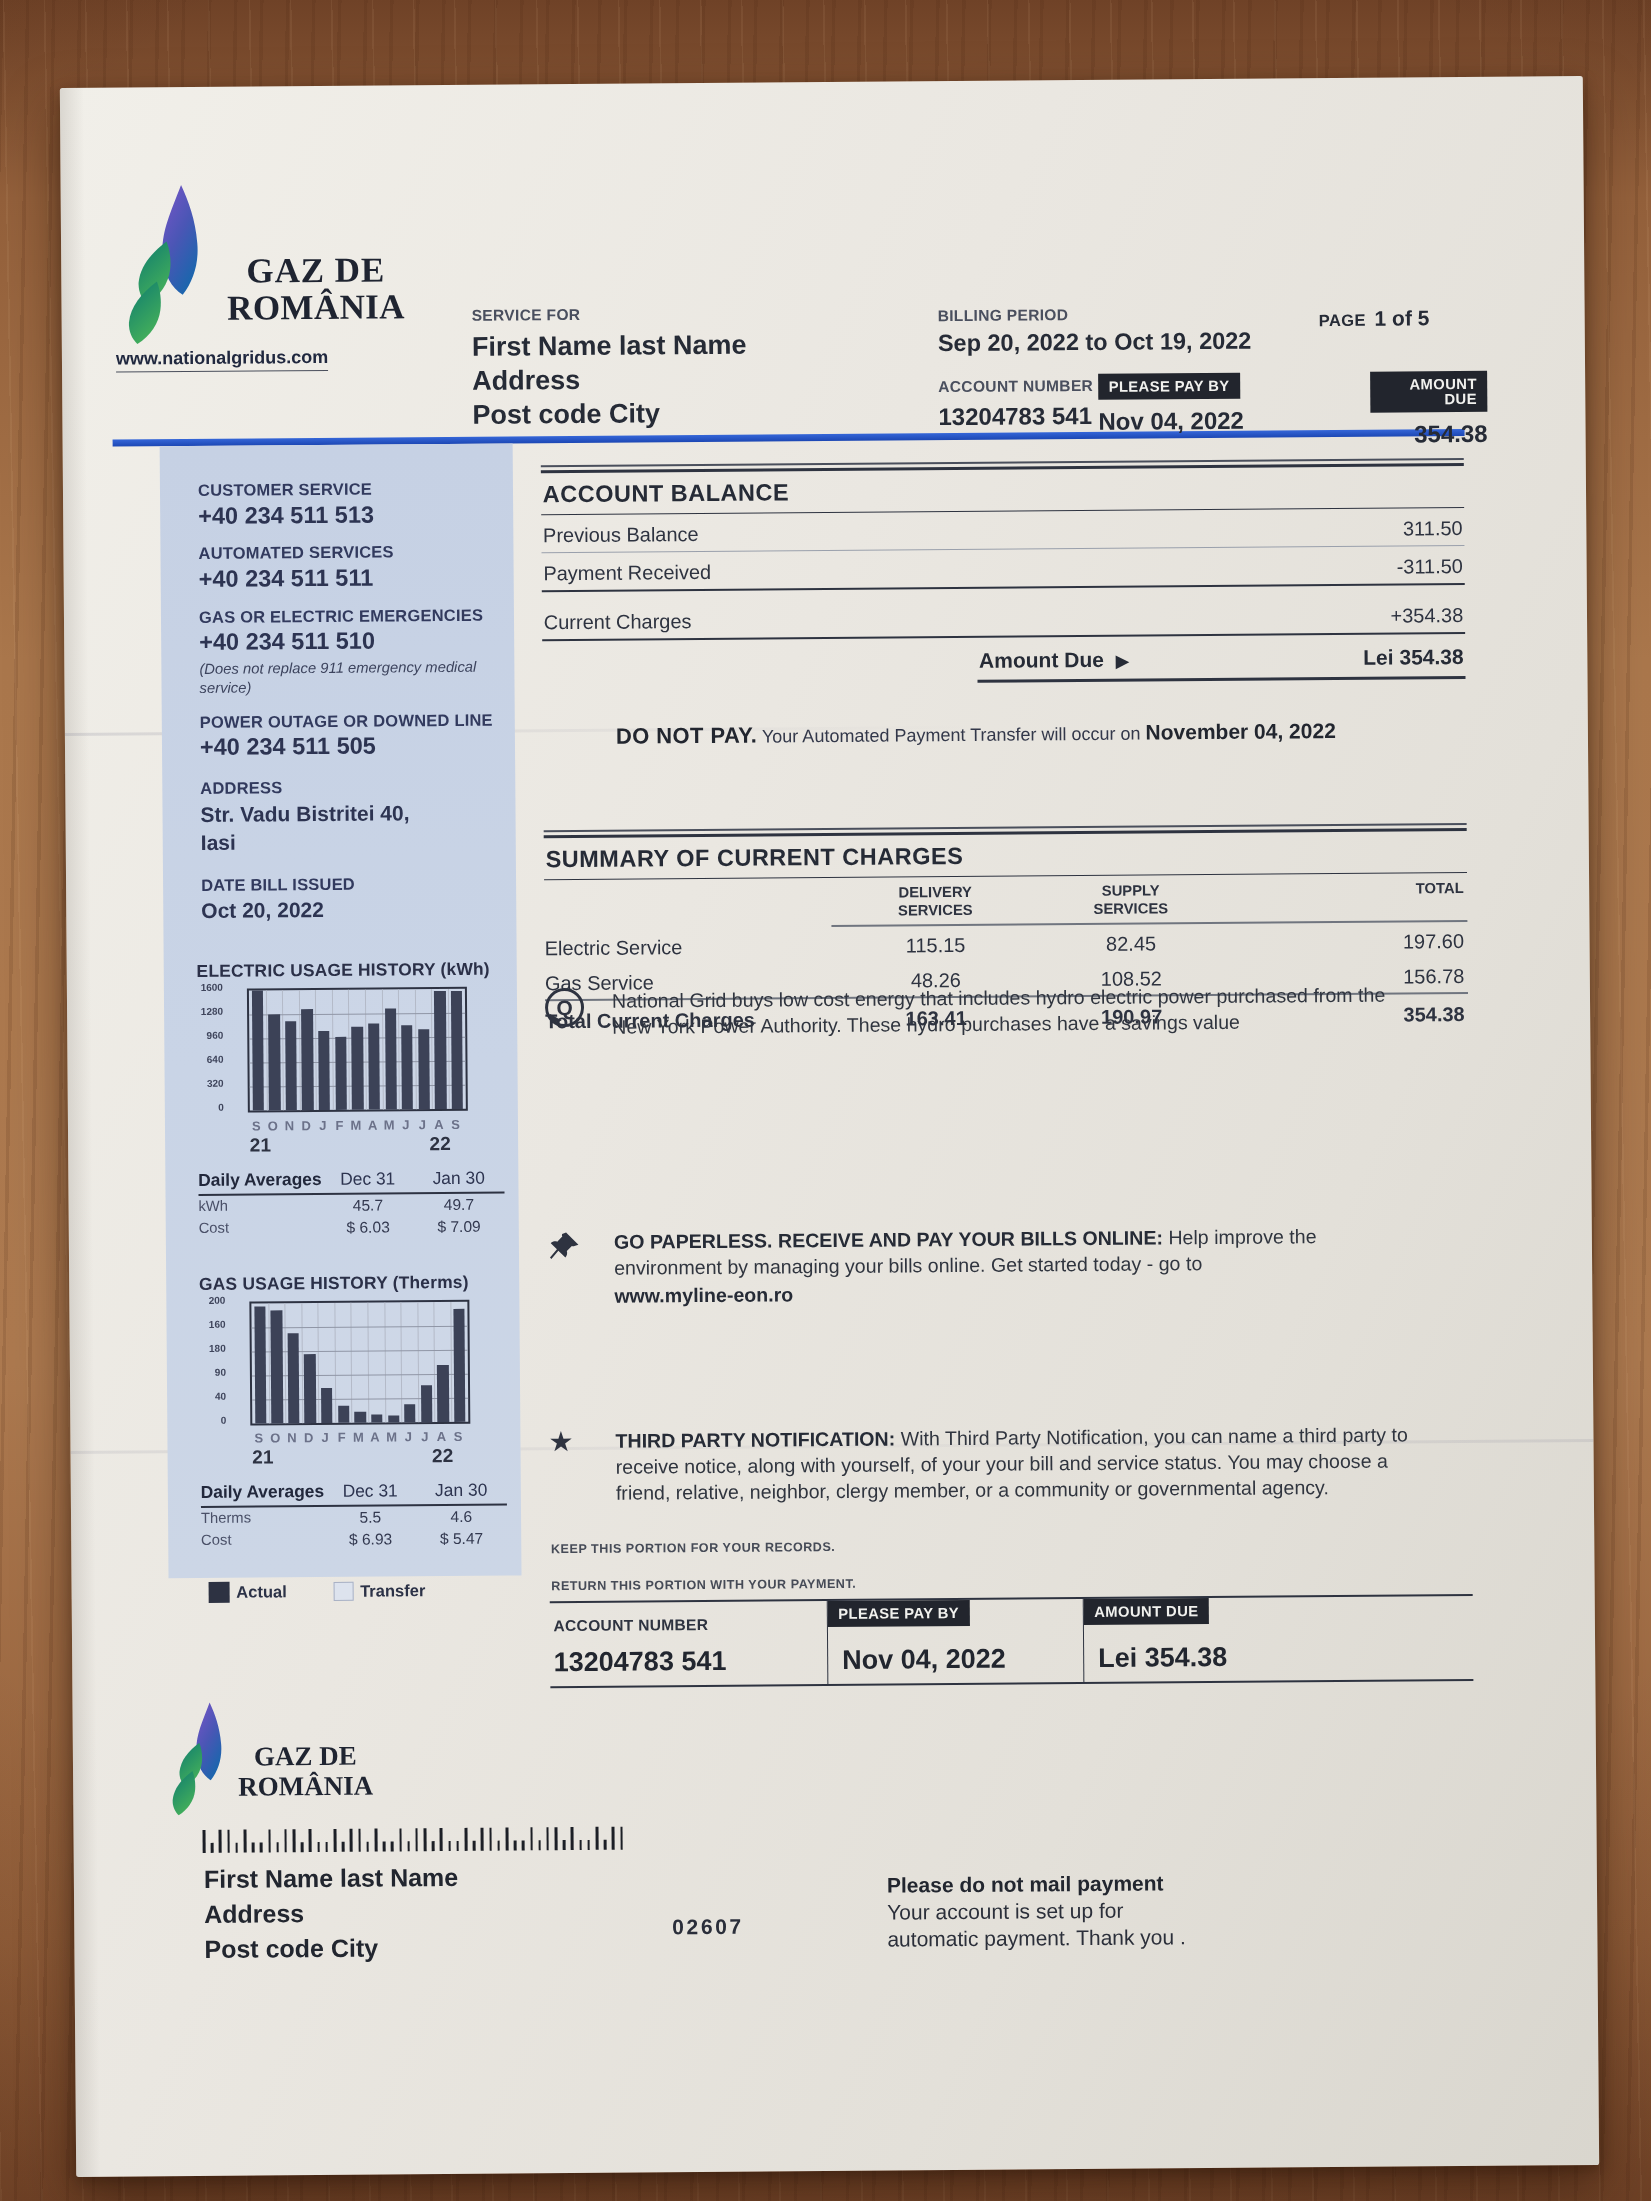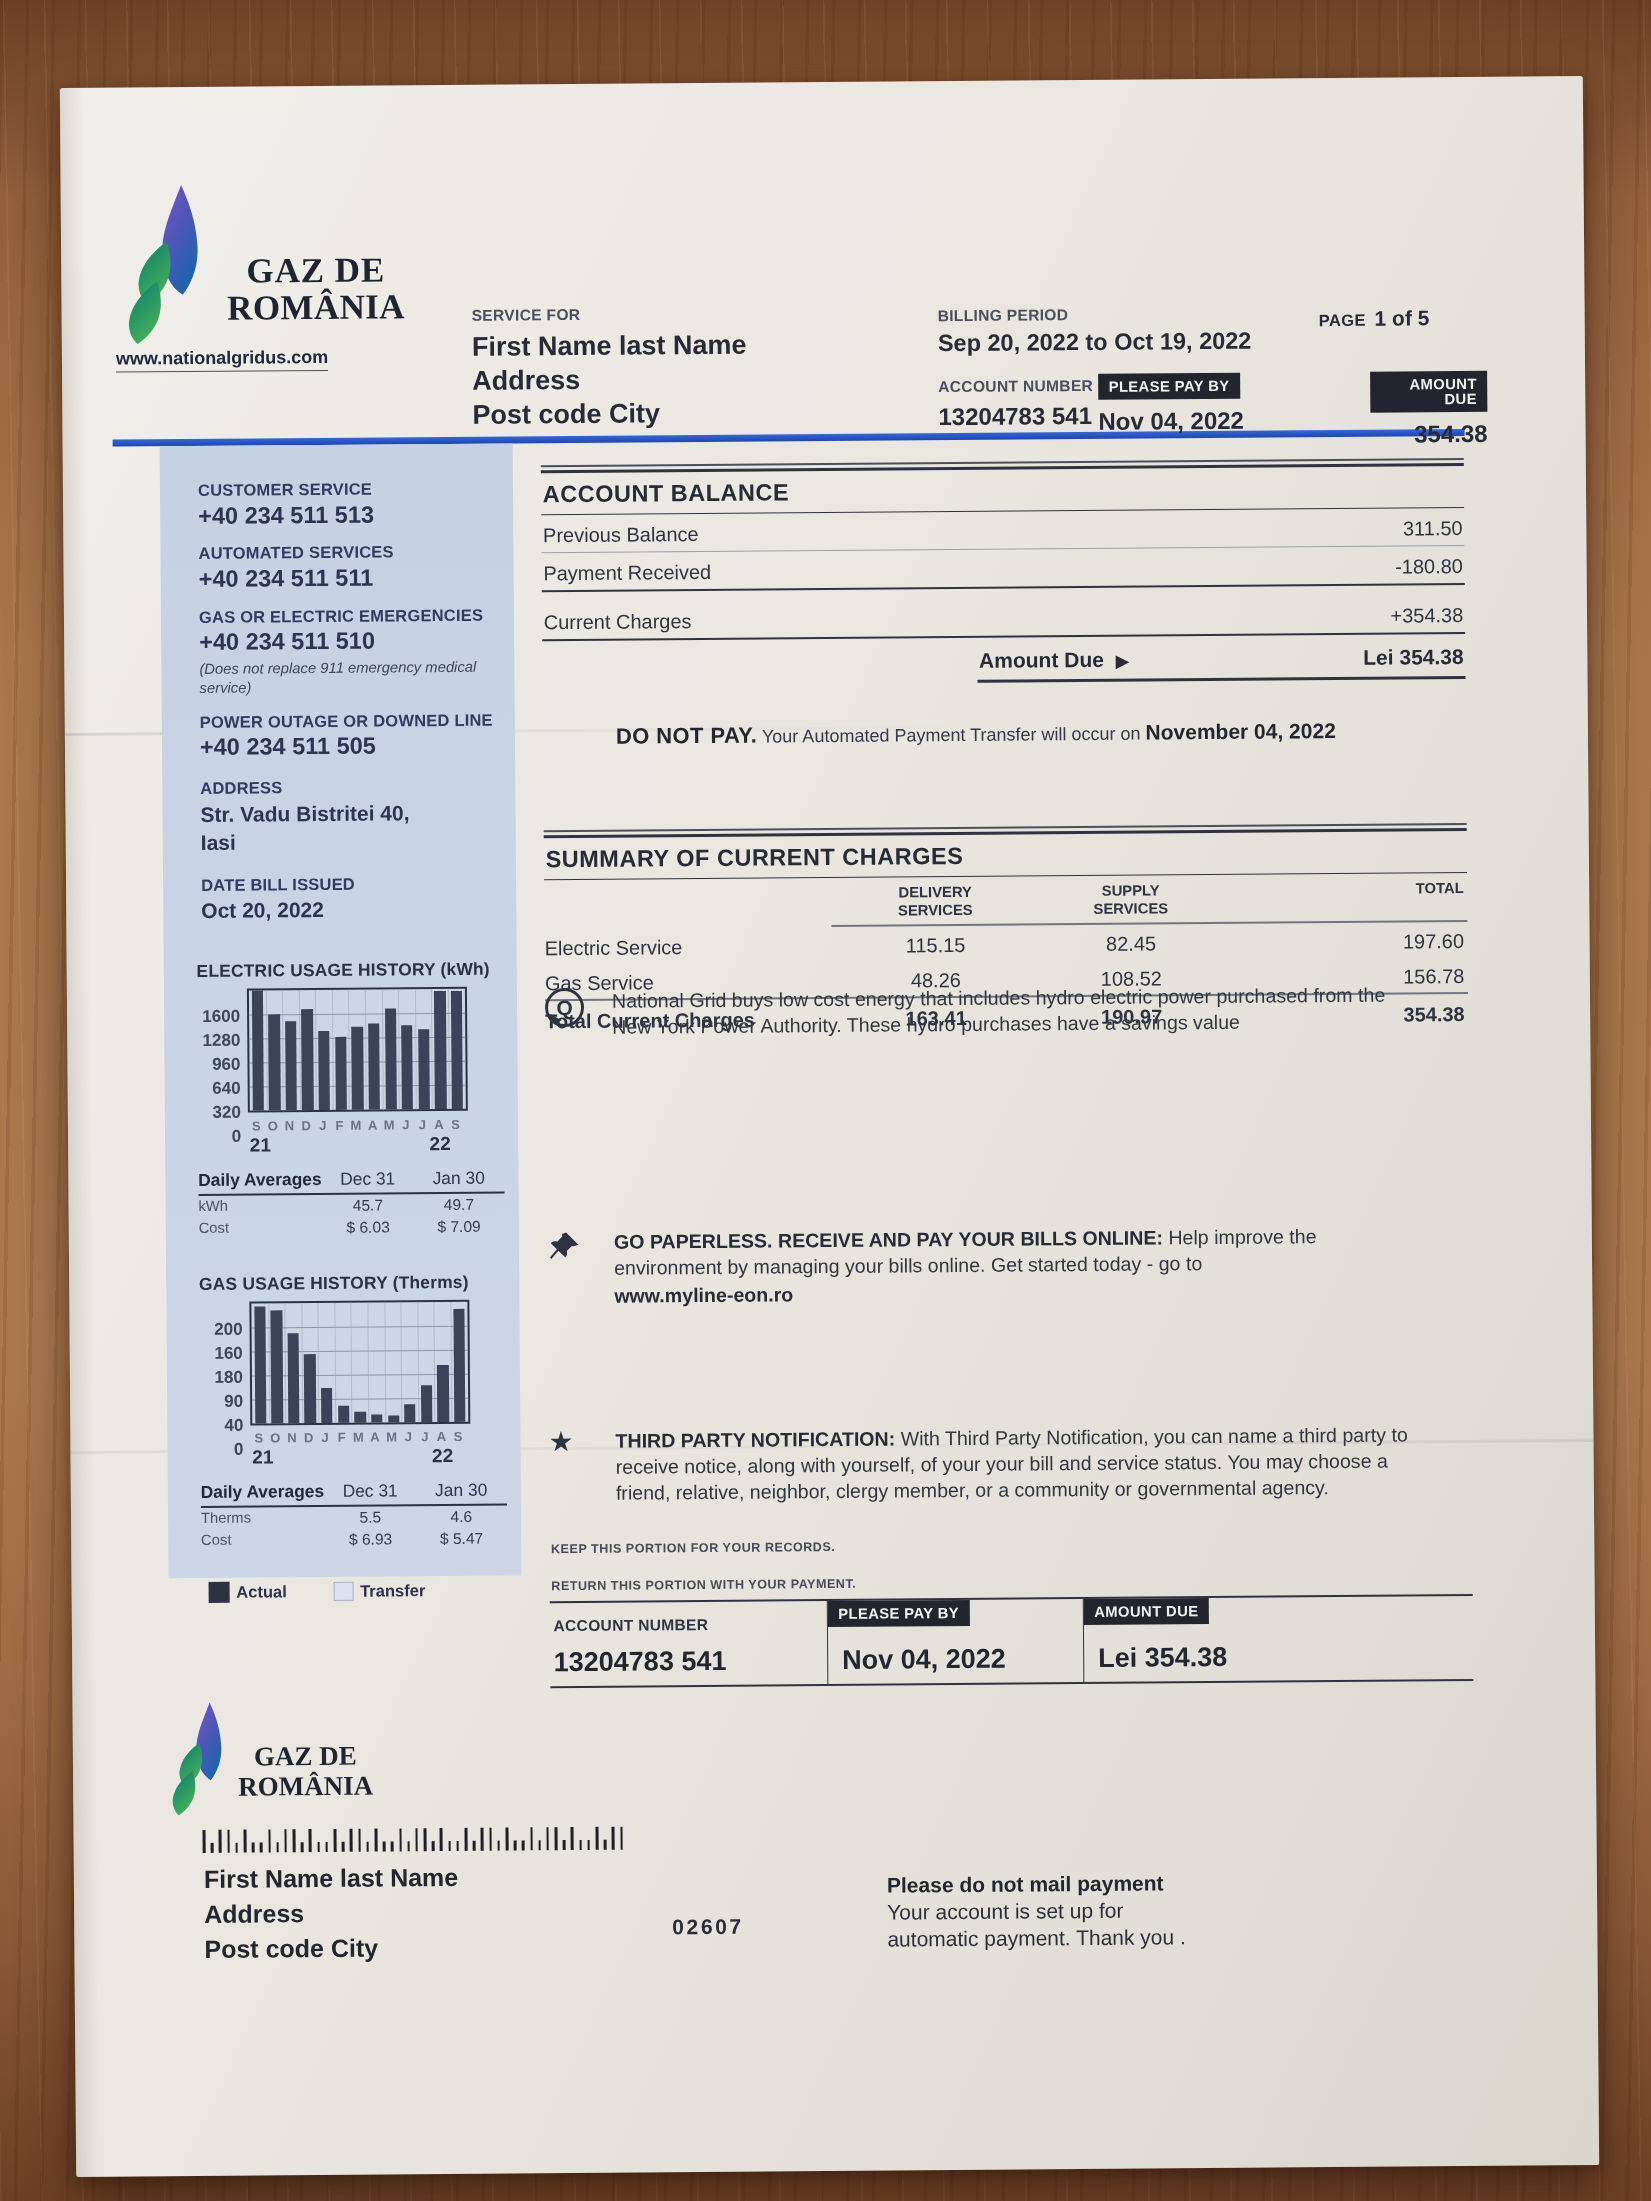--- a/index.html
+++ b/index.html
@@ -54,21 +54,21 @@
   .cvalue{font-weight:700;font-size:23.5px;color:#2d3452;margin-top:2.6px;}
   .cnote{font-style:italic;font-size:14.8px;line-height:19px;color:#3d445e;margin-top:3.5px;}
   .addr-lines{font-weight:700;font-size:21px;line-height:28px;color:#2d3452;margin-top:3.5px;}
   .dateblock{margin-top:19px;}
   .dateval{font-weight:700;font-size:21px;color:#2d3452;margin-top:4.3px;}
 
   .chart-block{margin-top:38px;}
   .chart-title{font-weight:700;font-size:17.4px;color:#2b3048;letter-spacing:0.2px;margin-bottom:7px;margin-left:-5.2px;}
   .chart-row{display:flex;}
   .yaxis{position:relative;width:45px;height:120px;flex:none;}
-  .ytick{position:absolute;right:7px;font-weight:700;font-size:17px;color:#3f455c;margin-top:25px;}
+  .ytick{position:absolute;right:24px;font-weight:700;font-size:10px;color:#3f455c;}
   .plot{position:relative;width:216px;height:120px;border:2.6px solid #2d3242;background:rgba(255,255,255,.06);flex:none;}
   .hgrid{position:absolute;left:0;width:100%;height:0.9px;background:#9096a6;}
   .vgrid{position:absolute;top:0;height:100%;width:0.9px;background:#b4bac8;}
   .bars{position:absolute;left:0;bottom:0;width:100%;height:100%;display:flex;align-items:flex-end;justify-content:space-around;}
   .bar{width:11.3px;background:#3c4257;}
   .letters{display:flex;width:216px;margin-left:45px;margin-top:5.2px;}
   .letters span{flex:1;text-align:center;font-weight:700;font-size:13px;color:#6b7189;}
   .years{position:relative;width:216px;margin-left:45px;height:26px;margin-top:1.7px;font-weight:700;font-size:19px;color:#2d3242;}
   .years .y21{position:absolute;left:1.7px;}
   .years .y22{position:absolute;left:84%;}
@@ -418,21 +418,21 @@
       <div class="rule-b"></div>
       <div class="sec-title">ACCOUNT BALANCE</div>
       <div class="rule-c"></div>
       <div id="balance-rows">
           <div class="bal-row b1">
             <span>Previous Balance</span>
             <span>311.50</span>
           </div>
           <div class="bal-row b3">
             <span>Payment Received</span>
-            <span>-180.80</span>
+            <span>-311.50</span>
           </div>
           <div class="bal-row b3 gap">
             <span>Current Charges</span>
             <span>+354.38</span>
           </div>
         </div>
       <div class="due-row">
         <span><span>Amount Due</span><span class="ic-arrow">▶</span></span>
         <span>Lei 354.38</span>
       </div>

